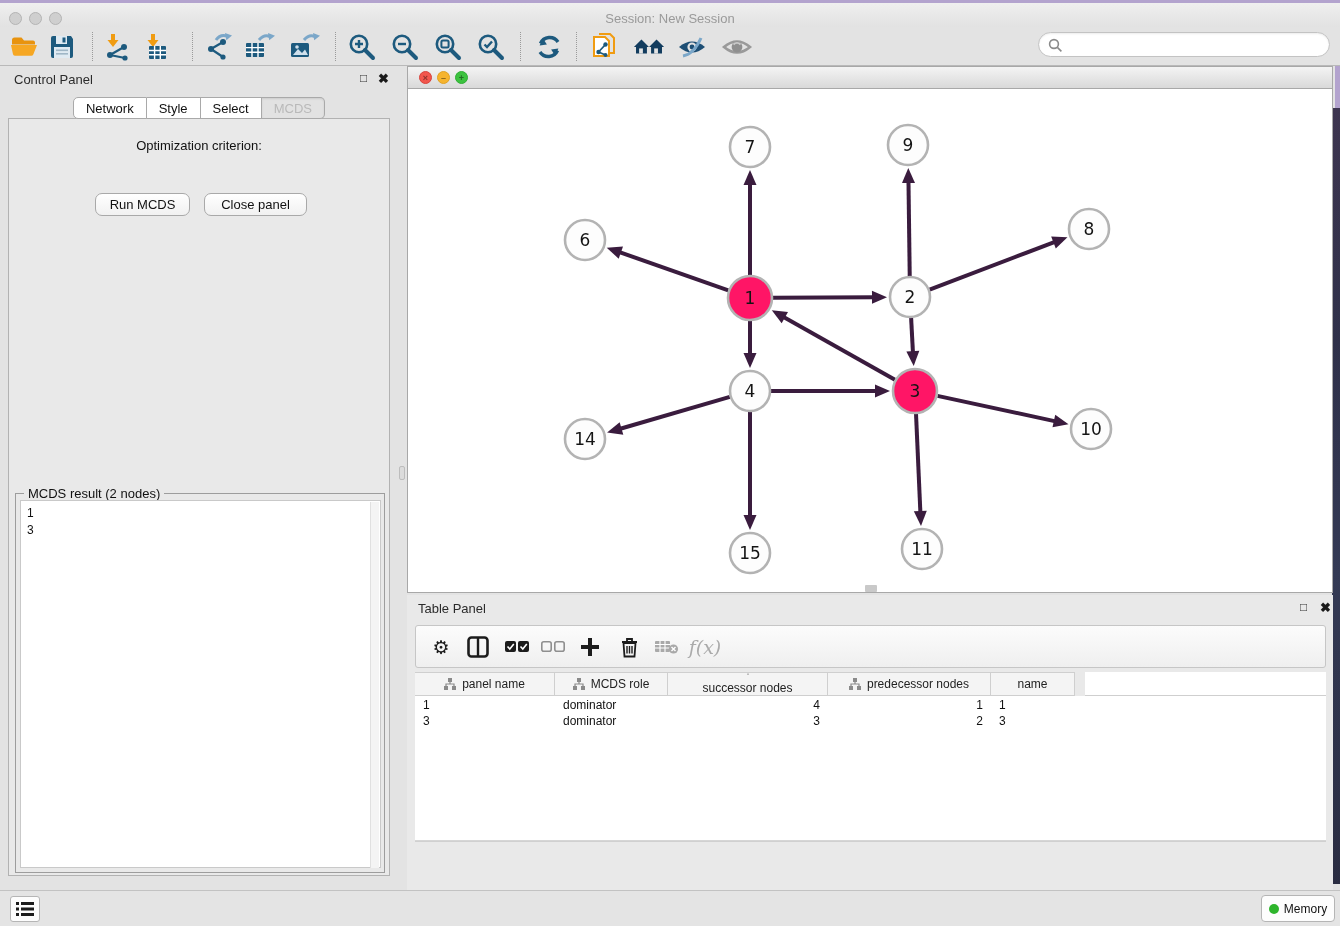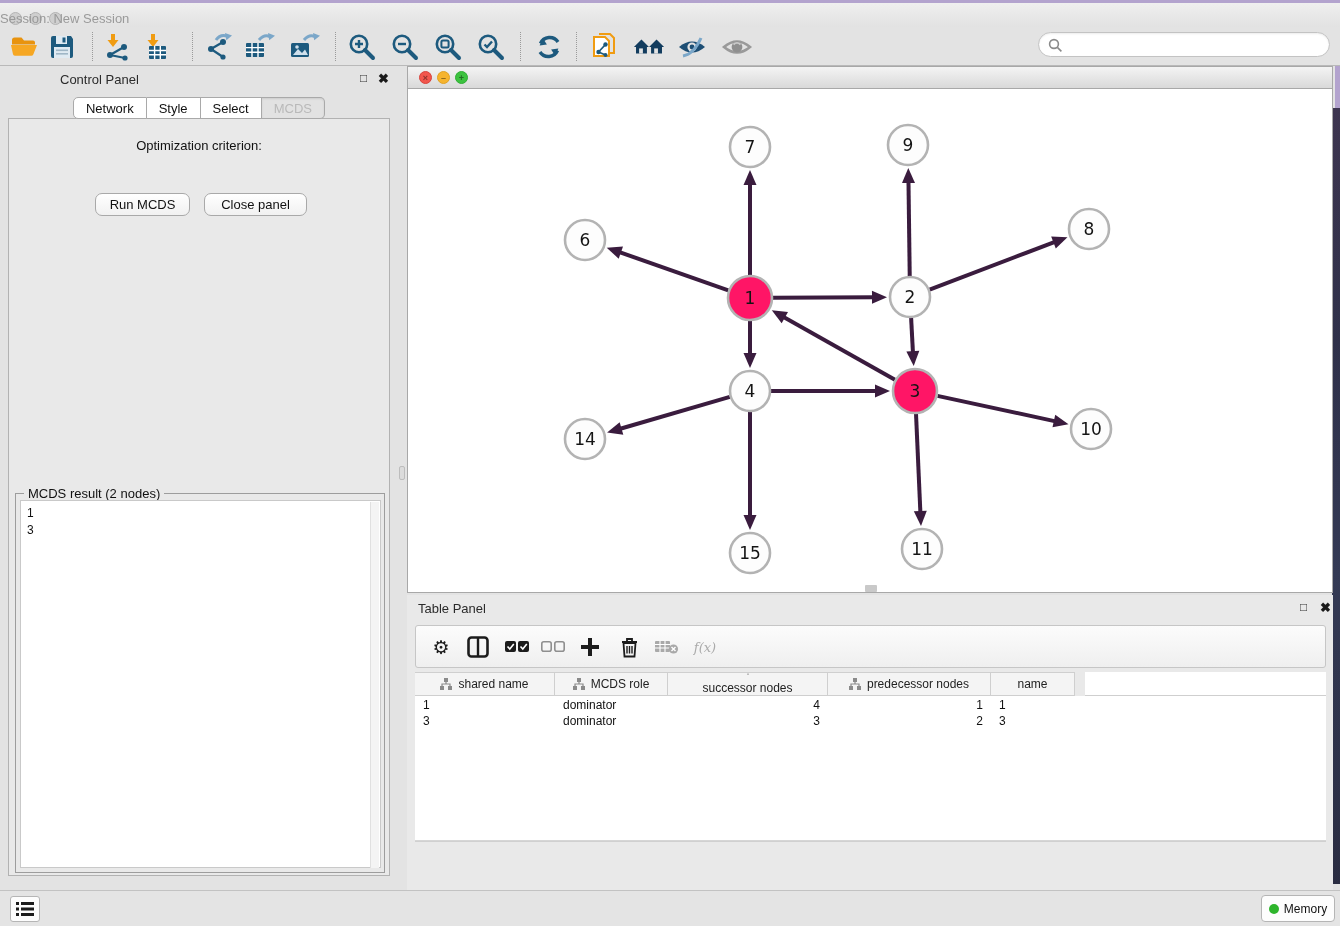--- a/index.html
+++ b/index.html
@@ -6,33 +6,33 @@
   html,body { width:1340px; height:926px; }
   body { font-family:"Liberation Sans", sans-serif; background:#e3e3e3; position:relative; overflow:hidden; }
   .abs { position:absolute; }
 
   
   #accent-top { left:0; top:0; width:1340px; height:3px; background:#b3a3ce; }
   #accent-right { right:0; top:3px; width:5px; height:105px; background:#b3a3ce; }
   #desktop-strip { right:0; top:108px; width:8px; height:776px;
     background:linear-gradient(180deg,#46395218,#46395218), linear-gradient(180deg,#3d3550,#2d3049 30%,#323a55 60%,#272b40); }
   #titlebar { left:0; top:3px; width:1340px; height:24px; background:linear-gradient(#efefef,#e2e2e2); }
-  #title-text { width:100%; text-align:left; top:8px; font-size:13px; color:#9a9a9a; }
+  #title-text { width:100%; text-align:center; top:8px; font-size:13px; color:#9a9a9a; }
   .winDot { width:13px; height:13px; border-radius:50%; background:#cfcfcf; border:1px solid #b4b4b4; top:9px; }
 
   
   #toolbar { left:0; top:27px; width:1340px; height:39px; background:#e3e3e3; border-bottom:1px solid #b9b9b9; }
   .tbi { position:absolute; top:4px; width:32px; height:32px; display:flex; align-items:center; justify-content:center; cursor:default; }
   .tbsep { position:absolute; top:5px; width:0; height:29px; border-left:1px dotted #9a9a9a; }
   #search-wrap { right:10px; top:5px; width:292px; height:25px; background:#fff; border:1px solid #c3c3c3; border-radius:13px; box-shadow:inset 0 1px 2px #00000014; }
   #search-input { position:absolute; left:28px; top:1px; width:255px; height:21px; border:none; outline:none; font-size:13px; background:transparent; }
   .mag { stroke:#8a8a8a; fill:none; stroke-width:1.6; }
 
   
-  #cp-header-title { left:14px; top:72px; font-size:13px; color:#2b2b2b;margin-left:46px; }
+  #cp-header-title { left:14px; top:72px; font-size:13px; color:#2b2b2b; }
   .hd-float { font-size:12px; color:#333; top:71px; }
   .hd-close { font-size:13px; color:#1a1a1a; font-weight:bold; top:71px; }
   #cp-tabs { left:0; top:97px; width:398px; display:flex; justify-content:center; z-index:3; }
   .seg { height:22px; font-size:13px; color:#111; background:#fff; border:1px solid #a9a9a9; border-left:none;
          display:flex; align-items:center; justify-content:center; padding:0 12px; }
   .seg:first-child { border-left:1px solid #a9a9a9; border-radius:5px 0 0 5px; }
   .seg:last-child { border-radius:0 5px 5px 0; }
   .seg.active { background:#e2e2e2; color:#b9b9b9; box-shadow:inset 0 1px 2px #00000018; }
   #cp-body { left:8px; top:118px; width:382px; height:758px; background:#e9e9e9; border:1px solid #b2b2b2; }
   #opt-label { left:0; top:19px; width:100%; text-align:center; font-size:13px; color:#111; }
@@ -72,21 +72,21 @@
   #tp-scrollstrip { left:8px; top:246px; width:911px; height:13px; background:#e9e9e9; border-top:1px solid #d0d0d0; }
   #tp-tabstrip { left:0; top:259px; width:926px; height:36px; background:#ebebeb; border-top:1px solid #c9c9c9; }
   #tp-tabs { width:100%; top:7px; display:flex; justify-content:center; }
 
   
   #statusbar { left:0; top:890px; width:1340px; height:44px; background:#e4e4e4; border-top:1px solid #c2c2c2; }
   #list-btn { left:10px; top:5px; width:30px; height:26px; background:#fdfdfd; border:1px solid #b5b5b5; border-radius:3px; display:flex; align-items:center; justify-content:center; }
   #memory-btn { right:5px; top:4px; width:74px; height:27px; background:#fdfdfd; border:1px solid #b5b5b5; border-radius:4px; display:flex; align-items:center; justify-content:center; gap:5px; font-size:12px; color:#111; }
   #memory-dot { width:10px; height:10px; border-radius:50%; background:#2eb52c; }
 
-  .icon-label-fx { font-family:"DejaVu Serif", serif; font-style:italic; font-size:13px; color:#aaa; }
+  .icon-label-fx { font-family:"DejaVu Serif", serif; font-style:italic; font-size:19px; color:#aaa; }
   .gear-glyph { font-size:19px; color:#1c1c1c; font-family:"DejaVu Sans", sans-serif; }
 </style>
 </head>
 <body>
 
 <div id="accent-top" class="abs"></div>
 <div id="accent-right" class="abs"></div>
 <div id="desktop-strip" class="abs"></div>
 
 <div id="titlebar" class="abs">
@@ -388,21 +388,21 @@
   <div id="tbl-header-right" class="abs"></div>
   <div id="tbl-body-bg" class="abs"></div>
   <div id="tbl-header" class="abs">
       <div class="th" style="width: 140px;">
         <svg width="12" height="12" viewBox="0 0 12 12">
           <rect x="4" y="0" width="4" height="4" fill="#8a8a8a"></rect>
           <path d="M6 4 v2 M2 8 v-2 h8 v2" stroke="#8a8a8a" stroke-width="1.2" fill="none"></path>
           <rect x="0" y="8" width="4" height="4" fill="#8a8a8a"></rect>
           <rect x="8" y="8" width="4" height="4" fill="#8a8a8a"></rect>
         </svg>
-        <span>shared name</span>
+        <span>panel name</span>
       </div>
       <div class="th" style="width: 113px;">
         <svg width="12" height="12" viewBox="0 0 12 12">
           <rect x="4" y="0" width="4" height="4" fill="#8a8a8a"></rect>
           <path d="M6 4 v2 M2 8 v-2 h8 v2" stroke="#8a8a8a" stroke-width="1.2" fill="none"></path>
           <rect x="0" y="8" width="4" height="4" fill="#8a8a8a"></rect>
           <rect x="8" y="8" width="4" height="4" fill="#8a8a8a"></rect>
         </svg>
         <span>MCDS role</span>
       </div>

